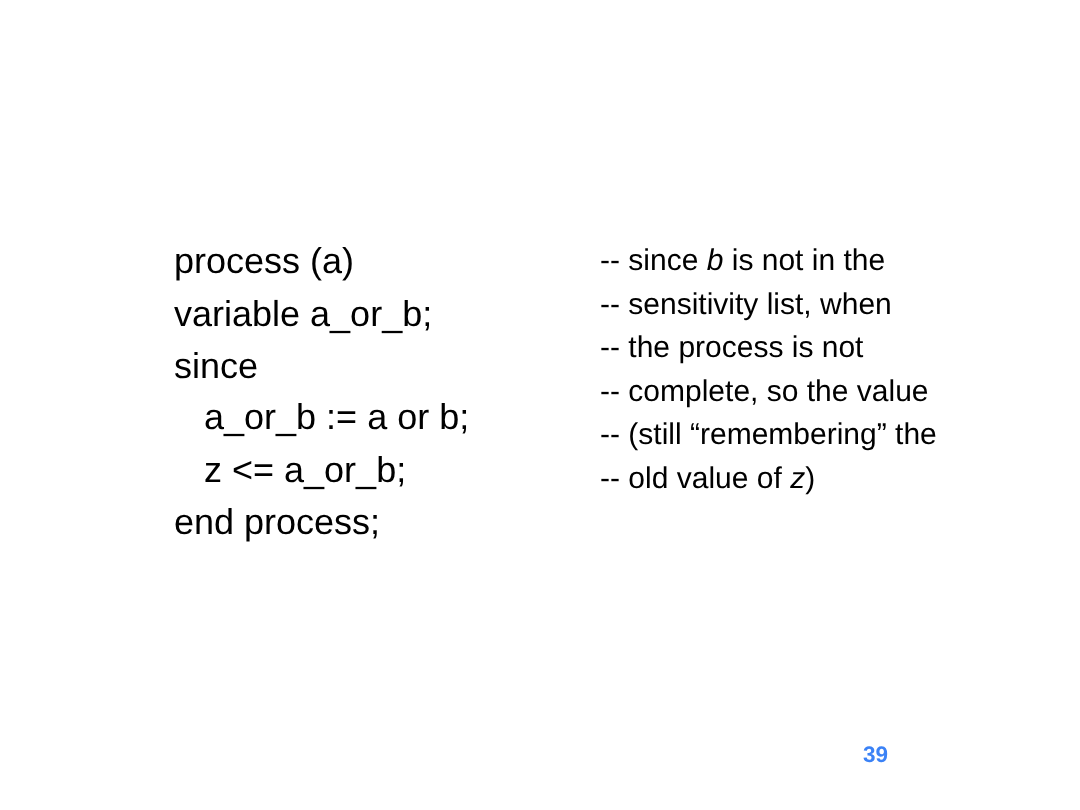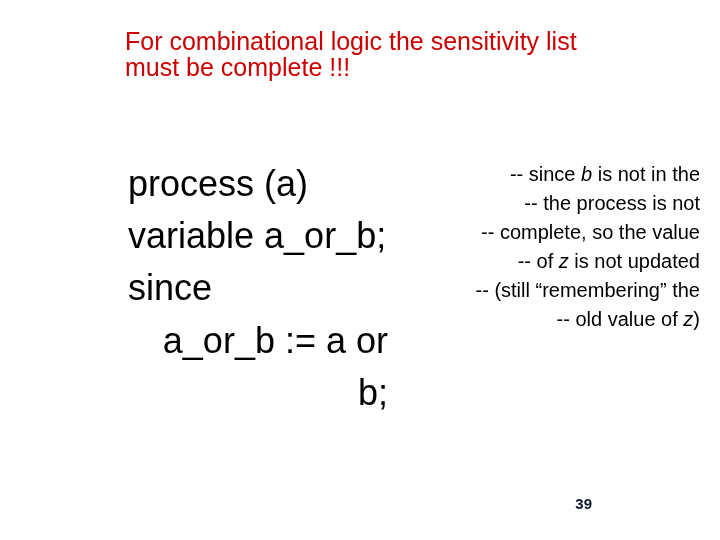--- a/index.html
+++ b/index.html
@@ -25,68 +25,69 @@
     width: 500px;
     font-family: Arial, Helvetica, sans-serif;
     font-size: 25px;
     line-height: 1.05;
     color: #cc0000;
     font-weight: 400;
   }
   .code {
     position: absolute;
     top: 158px;
-    left: 128px;
+    left: 116px;
     width: 260px;
     font-family: Arial, Helvetica, sans-serif;
-    font-size: 36px;
+    font-size: 24px;
     line-height: 1.45;
     color: #000;
   }
-  .code .indent { padding-left: 20px; display: block; text-align: right; }
+  .code .indent { padding-left: 20px; display: block; }
   .comment {
     position: absolute;
     top: 160px;
     left: 400px;
     width: 300px;
     font-family: Verdana, Geneva, sans-serif;
     font-size: 20px;
     line-height: 1.45;
     color: #000;
   }
-  .comment .line { display: block; white-space: nowrap; text-align: right; }
+  .comment .line { display: block; white-space: nowrap; }
   .comment i { font-style: italic; }
   .pagenum {
     position: absolute;
     bottom: 28px;
     right: 128px;
     font-family: Arial, Helvetica, sans-serif;
     font-size: 15px;
     font-weight: bold;
-    color: #0f172a;
+    color: #3b82f6;
   }
 </style>
 </head>
 <body>
 
 <div class="slide">
 
-  <div class="title">For combinational logic the sensitivity list must be complete !!!</div>
 
   <div class="code">
     <span>process (a)</span><br>
     <span>variable a_or_b;</span><br>
     <span>since</span><br>
     <span class="indent">a_or_b := a or b;</span>
+    <span class="indent">z &lt;=  a_or_b;</span>
+    <span>end process;</span>
   </div>
 
   <div class="comment">
     <span class="line"><span>-- </span><span>since </span><i>b</i><span> is not in the</span></span>
+    <span class="line"><span>-- </span><span>sensitivity list, when</span></span>
     <span class="line"><span>-- </span><span>the process is not</span></span>
     <span class="line"><span>-- </span><span>complete, so the value</span></span>
-    <span class="line"><span>-- </span><span>of </span><i>z</i><span> is not updated</span></span>
     <span class="line"><span>-- </span><span>(still “remembering” the</span></span>
     <span class="line"><span>-- </span><span>old value of </span><i>z</i><span>)</span></span>
   </div>
 
   <div class="pagenum">39</div>
 
 </div>
 
 </body></html>

